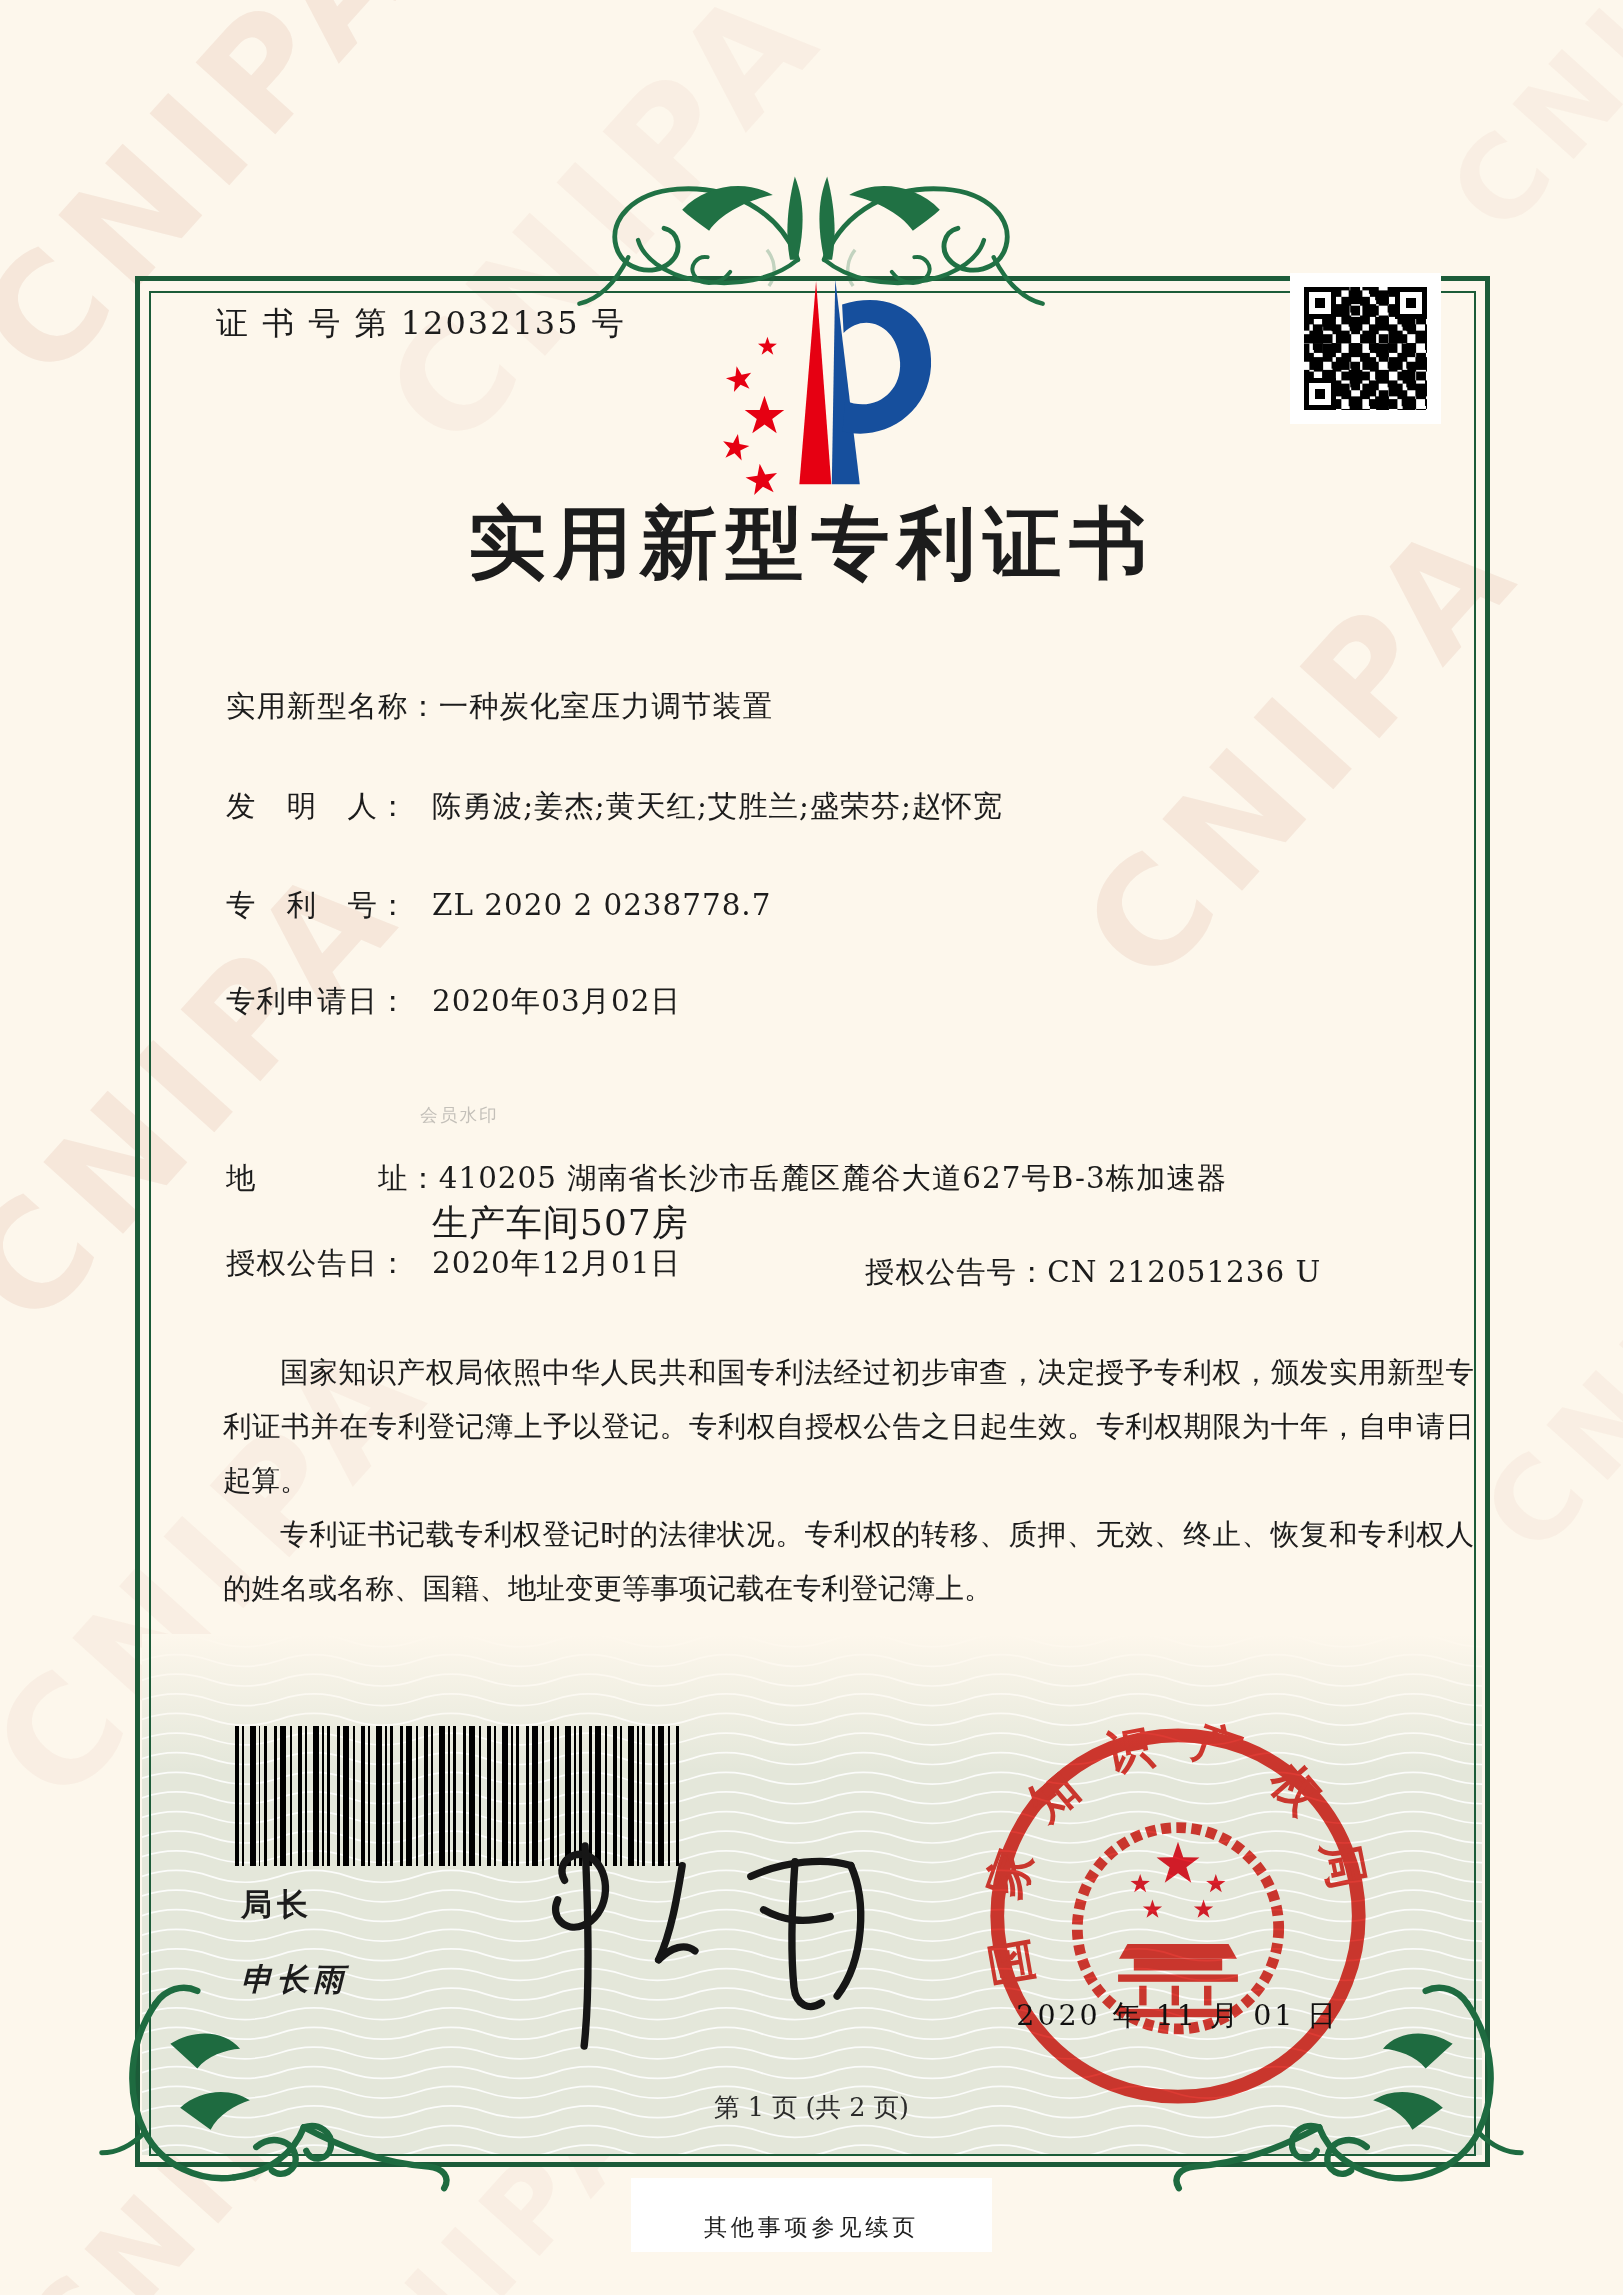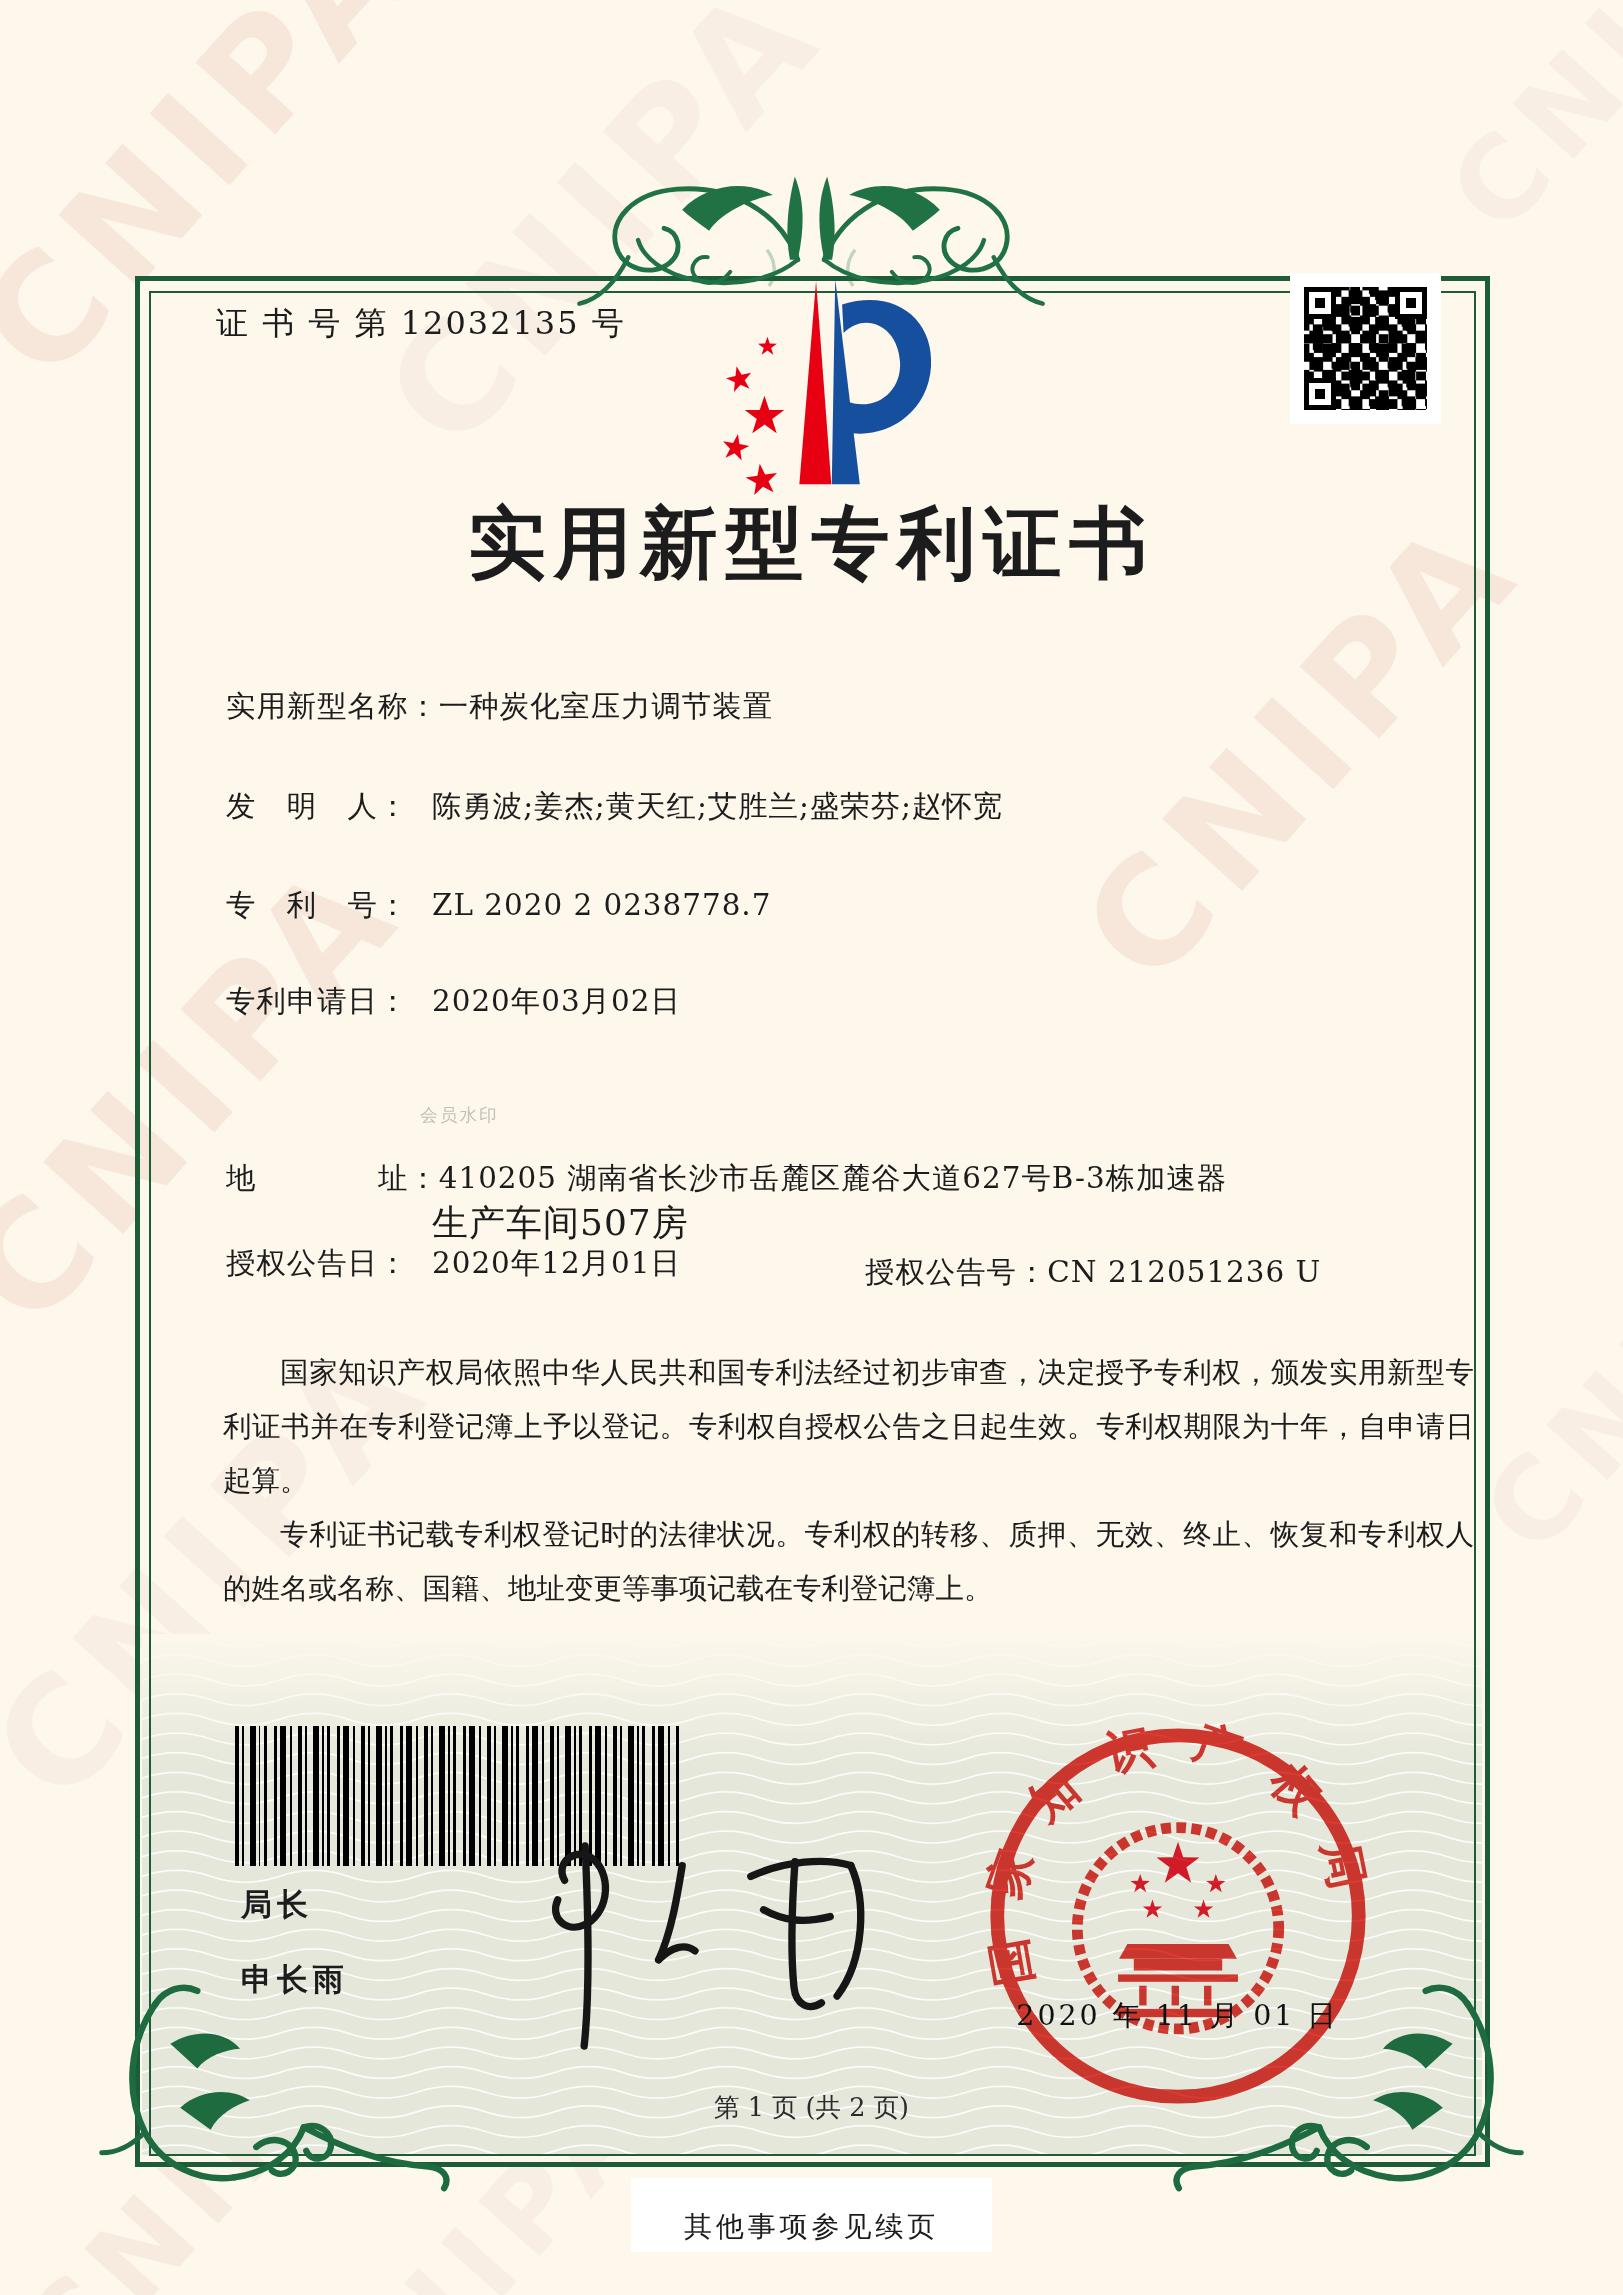--- a/index.html
+++ b/index.html
@@ -50,29 +50,29 @@
   
   .barcode{position:absolute;left:235px;top:1726px;width:444px;height:140px;
       background:repeating-linear-gradient(90deg,
         #000 0 3.9px,rgba(0,0,0,0) 3.9px 6.9px,#000 6.9px 8.8px,rgba(0,0,0,0) 8.8px 14.7px,
         #000 14.7px 20.6px,rgba(0,0,0,0) 20.6px 23.6px,#000 23.6px 25.5px,rgba(0,0,0,0) 25.5px 29.4px,
         #000 29.4px 32px,rgba(0,0,0,0) 32px 39px,#000 39px 42px,rgba(0,0,0,0) 42px 45px,
         #000 45px 51px,rgba(0,0,0,0) 51px 55px,#000 55px 57px,rgba(0,0,0,0) 57px 63px);}
   .director-label{position:absolute;left:241px;top:1884px;font-size:31px;font-weight:bold;
       font-family:"DejaVu Sans","Liberation Sans",sans-serif;letter-spacing:4.9px;}
   .director-name{position:absolute;left:241px;top:1959px;font-size:31px;font-weight:bold;
-      font-family:"DejaVu Sans","Liberation Sans",sans-serif;letter-spacing:4.9px;}
+      font-family:"DejaVu Sans","Liberation Sans",sans-serif;letter-spacing:4.9px;font-style:italic;}
   .signature{position:absolute;left:491px;top:1831px;}
   .seal{position:absolute;left:984px;top:1722px;mix-blend-mode:multiply;}
   .seal-date{position:absolute;left:996px;top:1997px;width:363px;text-align:center;
       font-size:28.5px;letter-spacing:2.9px;color:#111;}
   .page-no{position:absolute;left:0;top:2090px;width:100%;text-align:center;font-size:25.5px;color:#2a2a2a;}
   .footer-box{position:absolute;left:631px;top:2178px;width:361px;height:74px;background:#ffffff;
       display:flex;align-items:center;justify-content:center;}
-  .footer-box span{font-size:28px;letter-spacing:3.9px;margin-top:24px;}
+  .footer-box span{font-size:23px;letter-spacing:3.9px;margin-top:24px;}
 </style>
 </head>
 <body>
 
 <div class="page">
 
   <div class="wm" style="left:-83px;top:59px;">CNIPA</div>
   <div class="wm light" style="left:324px;top:128px;">CNIPA</div>
   <div class="wm small light" style="left:1399px;top:-19.6px;">CNIPA</div>
   <div class="wm" style="left:1021px;top:663px;">CNIPA</div>

